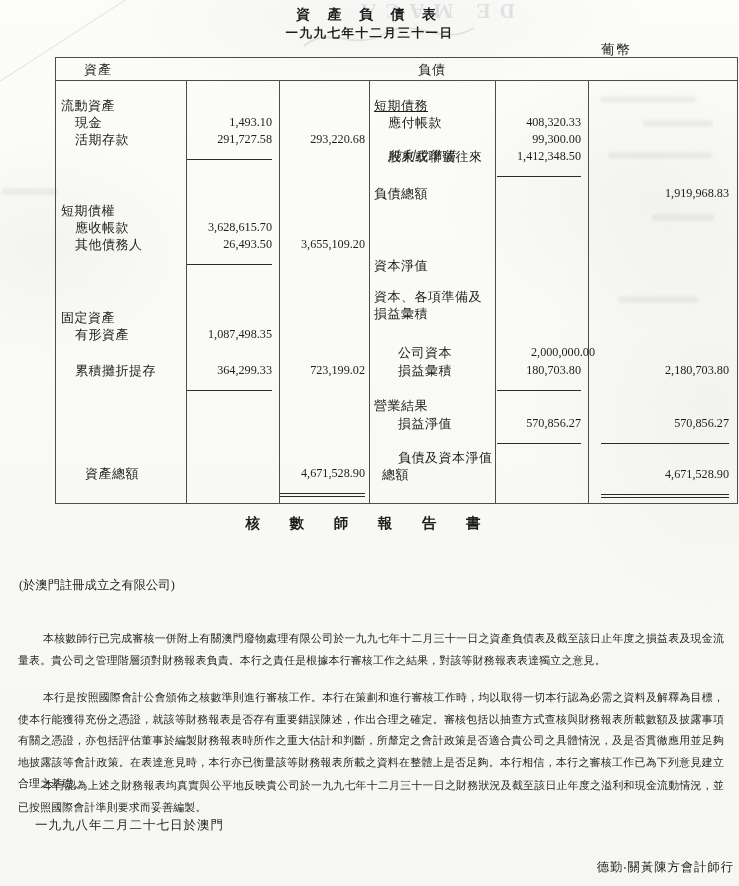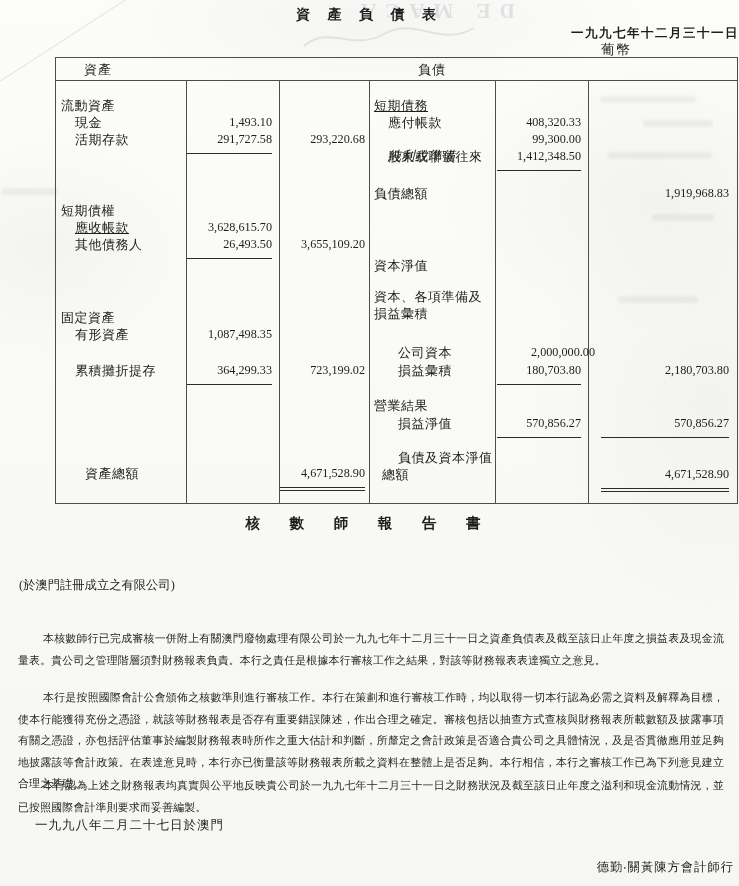--- a/index.html
+++ b/index.html
@@ -12,37 +12,37 @@
       radial-gradient(ellipse 220px 160px at 6% 28%, rgba(110,110,110,.05), transparent 70%),
       radial-gradient(ellipse 400px 120px at 50% 2%, rgba(110,110,110,.05), transparent 70%),
       linear-gradient(#fcfcfa,#f6f6f3);
     font-family:"Liberation Serif","DejaVu Serif",serif;
     color:#1e1e1e;
   }
   .abs{position:absolute;}
   .ctr{left:0;right:0;text-align:center;}
 
   .doc-title{top:6px;font-size:14px;font-weight:bold;letter-spacing:7px;}
-  .doc-date{top:25px;font-size:12.5px;font-weight:bold;letter-spacing:1.5px;text-align:right;}
+  .doc-date{top:25px;font-size:12.5px;font-weight:bold;letter-spacing:1.5px;}
   .currency{left:601px;top:41px;font-size:13.5px;letter-spacing:2px;}
 
   
   .sheet{left:55px;top:57px;width:681px;height:445px;border:1px solid #4d4d4d;}
   .hline{position:absolute;left:0;right:0;top:22px;border-top:1px solid #4d4d4d;}
   .vline{position:absolute;top:22px;bottom:0;width:1px;background:#4d4d4d;}
   .v1{left:130px}.v2{left:223px}.v3{left:313px}.v4{left:439px}.v5{left:532px}
   .sheet-hdr{position:absolute;top:3px;font-size:13px;letter-spacing:1px;margin-left:23px;}
   .hdr-assets{left:5px;}
   .hdr-liab{left:313px;width:80px;text-align:center;}
 
   .cell{position:absolute;line-height:15px;white-space:nowrap;}
   .lbl{font-size:13px;letter-spacing:.5px;}
   .num{font-size:12.2px;text-align:right;font-family:"Liberation Serif","DejaVu Serif",serif;}
-  .ul{border-bottom:1px solid #2b2b2b;padding-bottom:6px;}
-  .dbl{border-bottom:1px solid #2b2b2b;padding-bottom:6px;}
+  .ul{border-bottom:1px solid #2b2b2b;padding-bottom:12px;}
+  .dbl{border-bottom:1px solid #2b2b2b;padding-bottom:12px;}
   .dbl::after{content:"";position:absolute;left:0;right:0;bottom:-4px;border-bottom:1px solid #2b2b2b;}
 
   .report-heading{top:514px;font-size:14.5px;font-weight:bold;letter-spacing:13px;}
   .addressee{left:33px;top:553px;font-size:13px;font-weight:bold;letter-spacing:.5px;}
   .regnote{left:19px;top:577px;font-size:12.3px;}
   .para{left:18px;width:706px;font-size:10.9px;line-height:21.5px;text-align:justify;text-indent:25px;letter-spacing:.2px;margin-top:22px;}
   .p1{top:606px;}
   .p2{top:665px;}
   .p3{top:753px;}
   .dateline{left:35px;top:817px;font-size:12.5px;letter-spacing:1px;}
@@ -86,21 +86,21 @@
     <div class="sheet-hdr hdr-assets">資產</div>
     <div class="sheet-hdr hdr-liab">負債</div>
     <div id="grid"></div>
   <div class="cell lbl" style="left: 5px; top: 40px;">流動資產</div>
       <div class="cell lbl" style="left: 19px; top: 57px;">現金</div>
       <div class="cell num" style="left: 131px; width: 85px; top: 57px;">1,493.10</div>
       <div class="cell lbl" style="left: 19px; top: 74px;">活期存款</div>
       <div class="cell num ul" style="left: 131px; width: 85px; top: 74px;">291,727.58</div>
       <div class="cell num" style="left: 224px; width: 85px; top: 74px;">293,220.68</div>
       <div class="cell lbl" style="left: 5px; top: 145px;">短期債權</div>
-      <div class="cell lbl" style="left: 19px; top: 162px; text-decoration: underline;">應收帳款</div>
+      <div class="cell lbl" style="left: 19px; top: 162px;">應收帳款</div>
       <div class="cell num" style="left: 131px; width: 85px; top: 162px;">3,628,615.70</div>
       <div class="cell lbl" style="left: 19px; top: 179px;">其他債務人</div>
       <div class="cell num ul" style="left: 131px; width: 85px; top: 179px;">26,493.50</div>
       <div class="cell num" style="left: 224px; width: 85px; top: 179px;">3,655,109.20</div>
       <div class="cell lbl" style="left: 5px; top: 252px;">固定資產</div>
       <div class="cell lbl" style="left: 19px; top: 269px;">有形資產</div>
       <div class="cell num" style="left: 131px; width: 85px; top: 269px;">1,087,498.35</div>
       <div class="cell lbl" style="left: 19px; top: 305px;">累積攤折提存</div>
       <div class="cell num ul" style="left: 131px; width: 85px; top: 305px;">364,299.33</div>
       <div class="cell num" style="left: 224px; width: 85px; top: 305px;">723,199.02</div>

